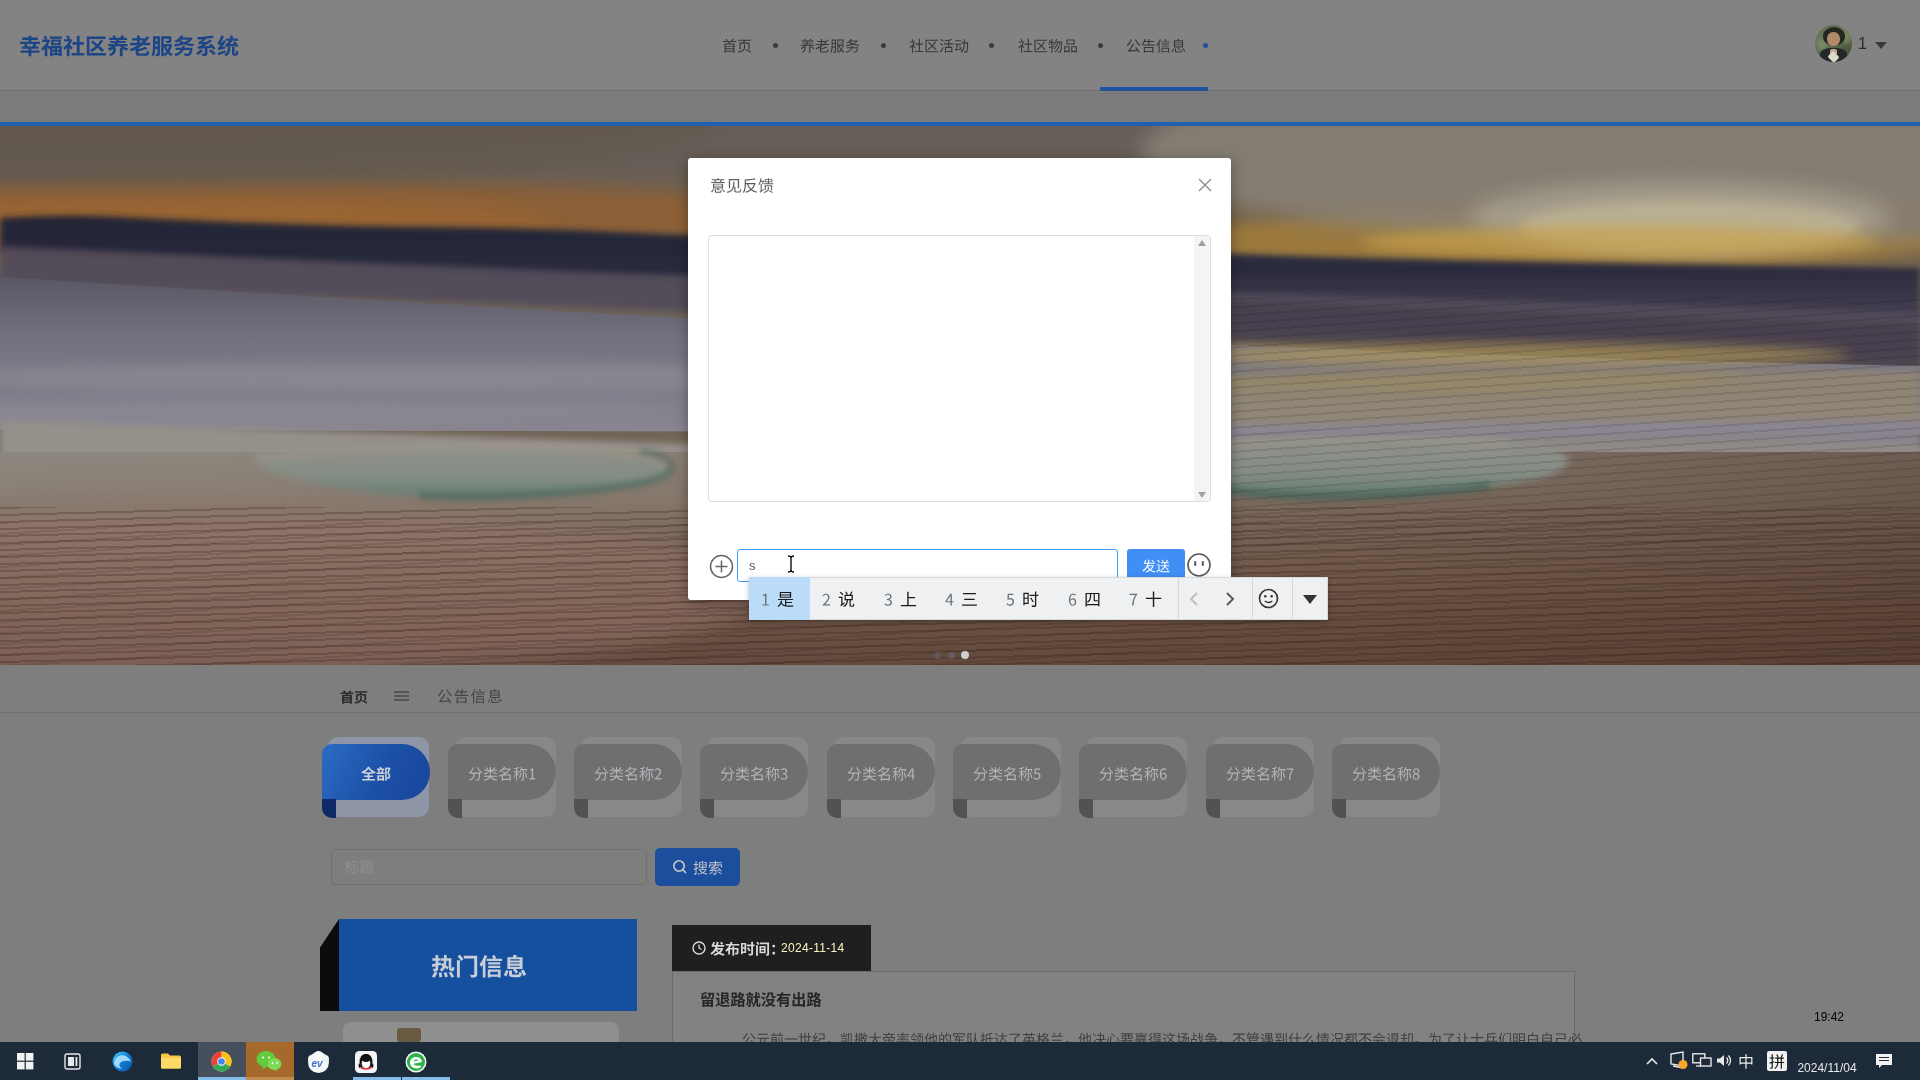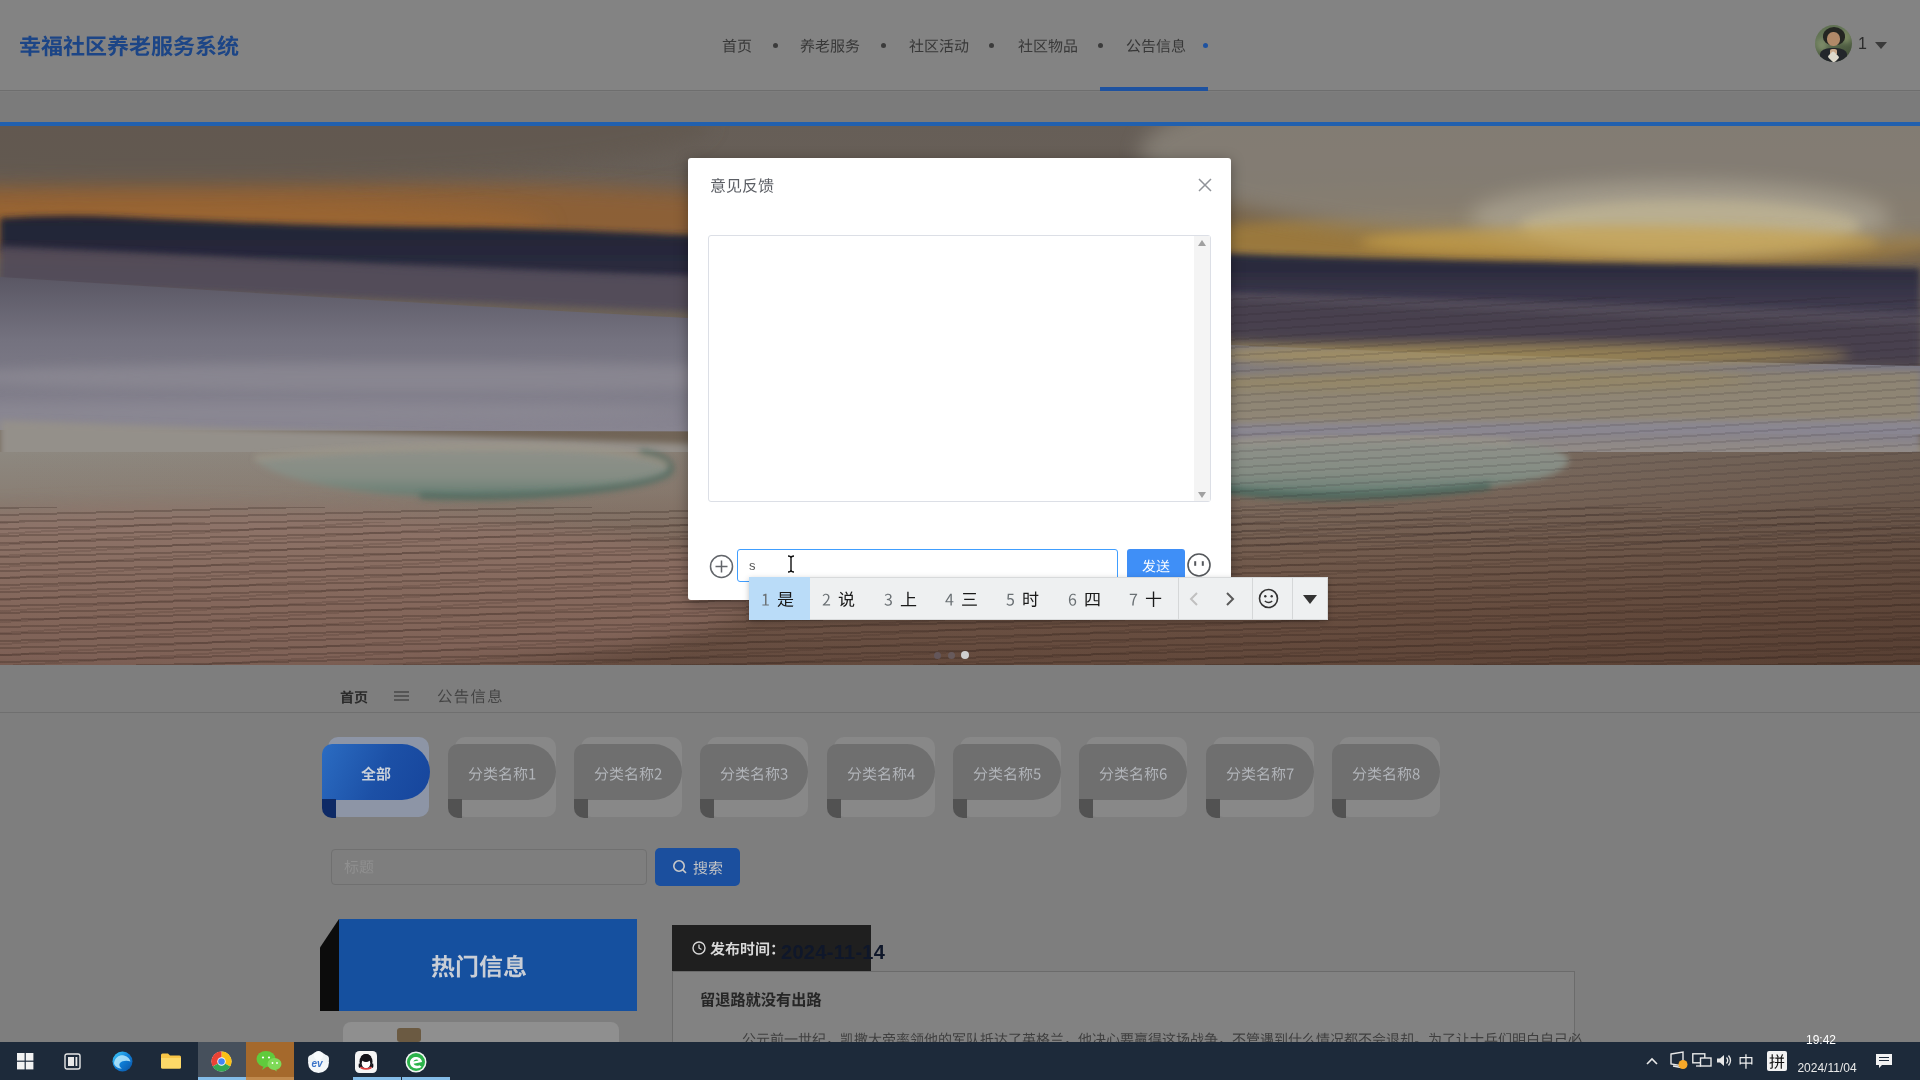--- a/index.html
+++ b/index.html
@@ -363,21 +363,21 @@
     </svg>
     <svg style="position:absolute;left:708.0px;top:937.5px;overflow:visible" width="81" height="22" fill="#d8d8d8">
       <g transform="translate(2,16.5) scale(0.0150,-0.0150)">
         <use href="#g50" x="0"></use>
         <use href="#g51" x="1000"></use>
         <use href="#g52" x="2000"></use>
         <use href="#g53" x="3000"></use>
         <use href="#g54" x="4000"></use>
       </g>
     </svg>
-    <div class="abs" style="left:781px;top:941px;font-size:20px;font-weight:bold;color:#0f172a;letter-spacing:0.3px">2024-11-14</div>
+    <div class="abs" style="left:781px;top:941px;font-size:12px;font-weight:normal;color:#fef9c3;letter-spacing:0.3px">2024-11-14</div>
     <div class="abs" style="left:672px;top:971px;width:903px;height:109px;border:1px solid #6b6b6b;background:#828282"></div>
     <svg style="position:absolute;left:698.0px;top:988.4px;overflow:visible" width="128" height="23" fill="#262626">
       <g transform="translate(2,17.6) scale(0.0152,-0.0160)">
         <use href="#g55" x="0"></use>
         <use href="#g56" x="1000"></use>
         <use href="#g57" x="2000"></use>
         <use href="#g58" x="3000"></use>
         <use href="#g59" x="4000"></use>
         <use href="#g60" x="5000"></use>
         <use href="#g61" x="6000"></use>
@@ -669,21 +669,21 @@
       <g transform="translate(2,17.6) scale(0.0160,-0.0160)">
         <use href="#g129" x="0"></use>
       </g>
     </svg>
     <div class="abs" style="left:1767px;top:1051px;width:20px;height:20px;background:#f2f2f2;border-radius:2px"></div>
     <svg style="position:absolute;left:1767.0px;top:1050.4px;overflow:visible" width="22" height="23" fill="#111111">
       <g transform="translate(2,17.6) scale(0.0160,-0.0160)">
         <use href="#g130" x="0"></use>
       </g>
     </svg>
-    <div class="abs" style="left:1806px;top:1033px;width:46px;height:14px;font-size:12px;color:#ffffff;text-align:left">19:42</div>
+    <div class="abs" style="left:1806px;top:1010px;width:46px;height:14px;font-size:12px;color:#000000;text-align:center">19:42</div>
     <div class="abs" style="left:1788px;top:1061px;width:78px;height:14px;font-size:12px;color:#eaeaea;text-align:center">2024/11/04</div>
     <svg class="abs" style="left:1874px;top:1051px" width="20" height="20">
 <path d="M2 3 L18 3 L18 14 L8 14 L5 17 L5 14 L2 14 Z" fill="#f2f2f2"></path>
 <path d="M5 6.5 L15 6.5 M5 9.5 L15 9.5" stroke="#1d2a3a" stroke-width="1.2"></path>
     </svg>
     <svg width="0" height="0" style="position:absolute">
       <defs>
         <path id="g0" d="M129 354V250H434V166H71V61H434V-90H560V61H930V166H560V250H883V354H729C750 382 772 414 793 445L706 466H955V571H560V650H855V754H560V844H434V754H149V650H434V571H47V466H296L226 446C242 418 260 382 269 354ZM350 466H660C646 432 626 389 606 354H336L396 372C389 398 370 435 350 466Z"></path>
         <path id="g1" d="M566 574H790V503H566ZM460 665V412H901V665ZM405 808V707H948V808ZM49 664V556H268C208 441 112 335 12 275C30 253 58 193 68 161C102 184 137 213 170 245V-90H287V312C316 279 345 244 363 219L410 284V-88H520V-48H829V-87H945V368H410V337C382 362 339 399 312 420C354 484 389 554 415 626L348 669L328 664H210L287 702C271 741 236 800 206 845L112 804C138 762 169 704 186 664ZM620 272V206H520V272ZM727 272H829V206H727ZM620 116V48H520V116ZM727 116H829V48H727Z"></path>
         <path id="g2" d="M140 805C170 768 202 719 220 682H45V574H274C213 468 115 369 15 315C30 291 53 226 61 191C100 215 139 246 176 281V-89H293V303C321 268 349 232 366 206L440 305C421 325 348 395 307 431C354 496 394 567 423 641L360 686L339 682H248L325 727C307 764 269 817 234 855ZM630 844V550H433V434H630V60H389V-58H968V60H754V434H944V550H754V844Z"></path>

